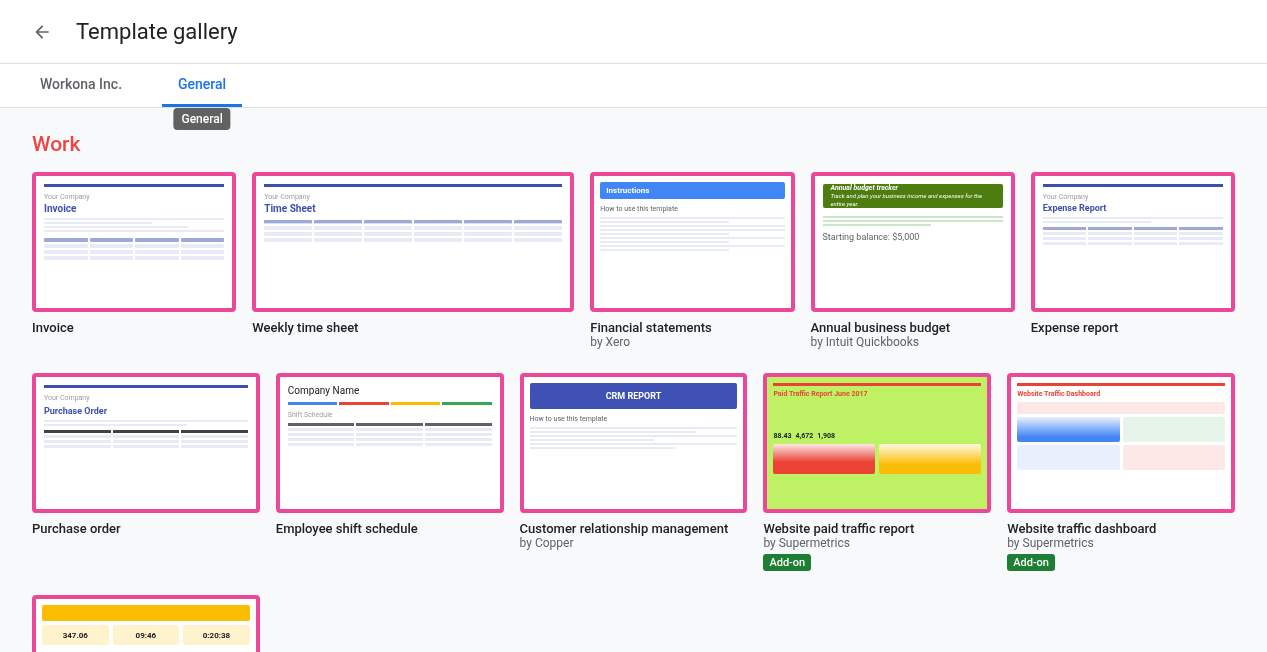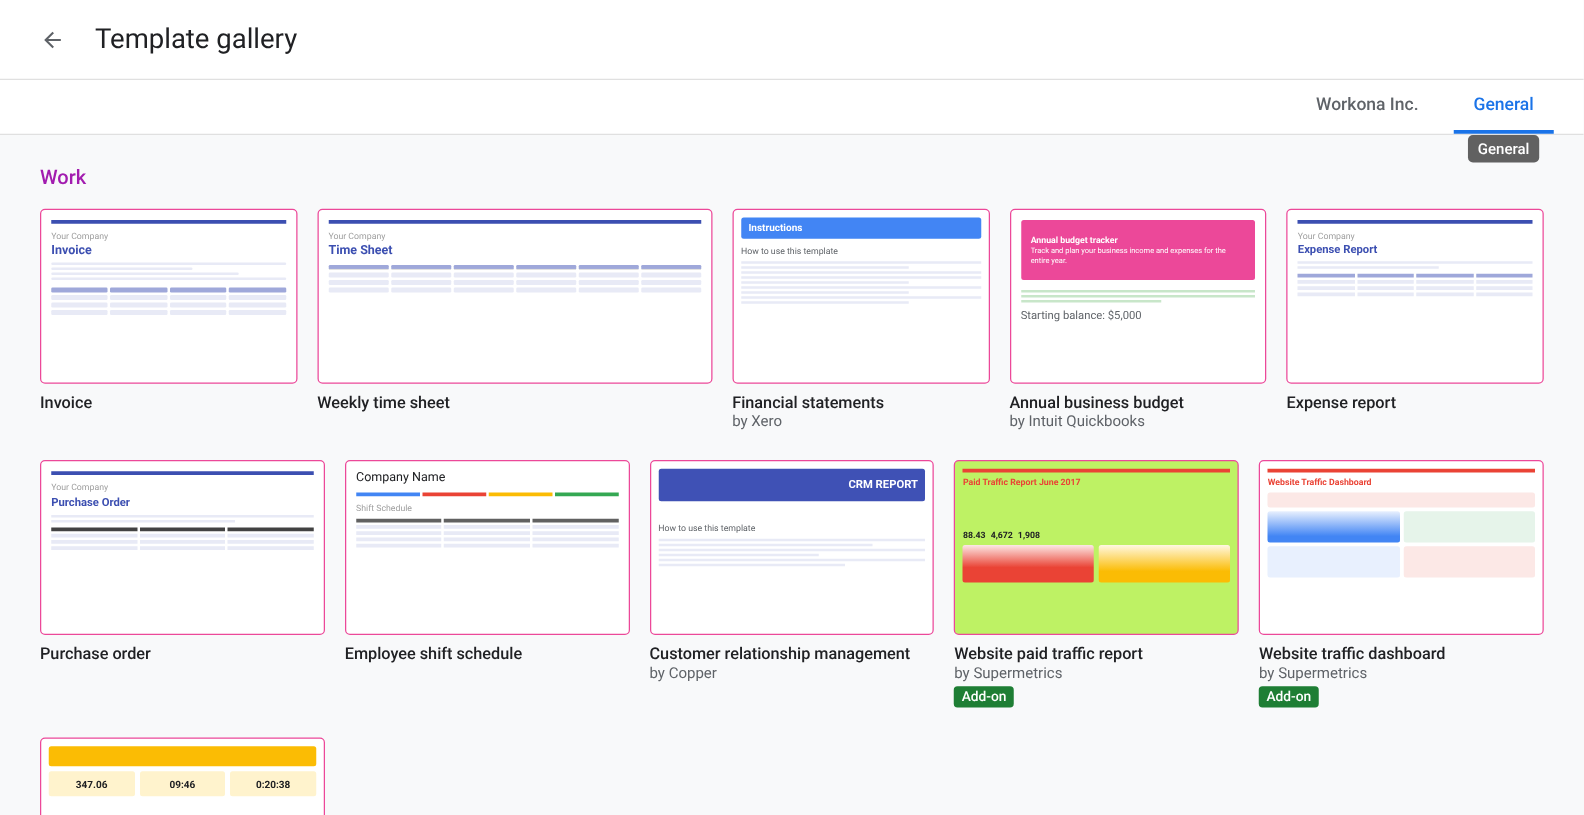--- a/index.html
+++ b/index.html
@@ -31,22 +31,21 @@
     .page-title {
       font-size: 22px;
       font-weight: 400;
       color: #202124;
     }
     .tabs {
       background: #fff;
       display: flex;
       padding: 0 24px;
       border-bottom: 1px solid #e0e0e0;
-      gap: 12px;
-      justify-content: flex-end;
+      gap: 24px;
     }
     .tab {
       padding: 12px 16px;
       cursor: pointer;
       color: #5f6368;
       font-size: 14px;
       border-bottom: 3px solid transparent;
       font-weight: 500;
       position: relative;
     }
@@ -65,41 +64,41 @@
       border-radius: 4px;
       font-size: 12px;
       white-space: nowrap;
       z-index: 10;
     }
     .content {
       padding: 24px 32px;
       overflow-y: auto;
     }
     .section-title {
-      font-size: 16px;
+      font-size: 21px;
       font-weight: 500;
-      color: #a21caf;
+      color: #ef4444;
       margin-bottom: 16px;
     }
     .template-grid {
       display: grid;
       grid-template-columns: repeat(5, 1fr);
       gap: 16px;
       margin-bottom: 24px;
     }
     .template-card {
       cursor: pointer;
       border-radius: 8px;
       overflow: visible;
     }
     .template-thumb {
       width: 100%;
       height: 140px;
       background: #fff;
-      border: 1px solid #ec4899;
+      border: 4px solid #ec4899;
       border-radius: 4px;
       overflow: hidden;
       position: relative;
     }
     .template-name {
       margin-top: 8px;
       font-size: 13px;
       color: #202124;
       font-weight: 500;
     }
@@ -200,27 +199,28 @@
       background: #e8eaf6;
       margin: 2px 0;
     }
     .thumb-financial .fin-line.short { width: 70%; }
 
     .thumb-annual {
       background: #fff;
       padding: 8px;
     }
     .thumb-annual .ann-header {
-      background: #ec4899;
+      background: #4d7c0f;
       color: #fff;
       font-size: 7px;
-      padding: 12px 8px;
+      padding: 0 8px;
       border-radius: 2px;
       margin-bottom: 8px;
       font-weight: bold;
+      font-style: italic;
     }
     .thumb-annual .ann-line {
       height: 2px;
       background: #c8e6c9;
       margin: 2px 0;
     }
     .thumb-annual .ann-amount {
       font-size: 9px;
       color: #5f6368;
       margin-top: 6px;
@@ -324,22 +324,22 @@
       background: #fff;
       padding: 6px;
     }
     .thumb-crm .crm-header {
       background: #3f51b5;
       color: #fff;
       font-size: 9px;
       padding: 8px 6px;
       border-radius: 2px;
       font-weight: bold;
-      text-align: right;
-      margin-bottom: 18px;
+      text-align: center;
+      margin-bottom: 6px;
     }
     .thumb-crm .crm-line {
       height: 2px;
       background: #e8eaf6;
       margin: 2px 0;
     }
 
     .thumb-paid-traffic {
       background: #bef264;
       padding: 6px;

